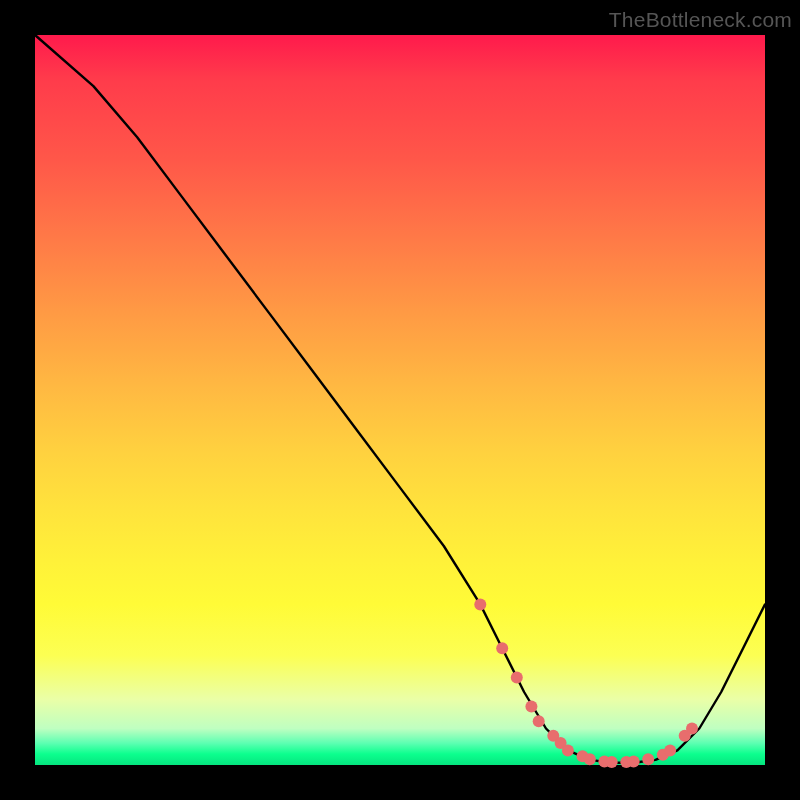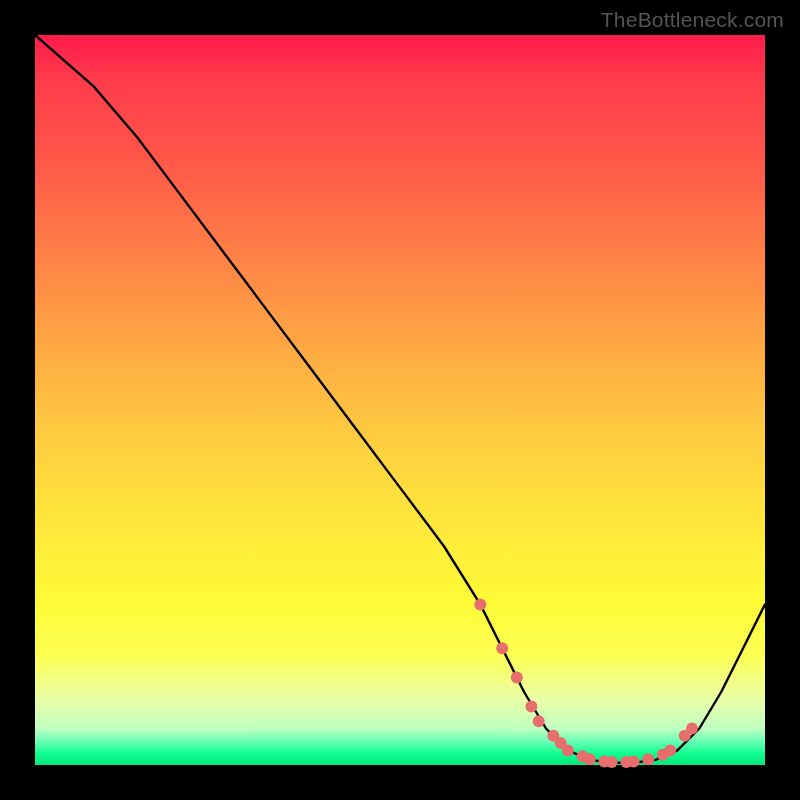--- a/index.html
+++ b/index.html
@@ -40,21 +40,21 @@
       #eaffa7 91%,
       #bfffc1 95%,
       #5dffb2 97%,
       #0cff8e 98.5%,
       #05e57f 100%
     );
   }
   .watermark {
     position: absolute;
     top: 8px;
-    right: 16px;
+    right: 8px;
     color: #555;
     font-size: 21px;
     font-weight: 400;
     letter-spacing: 0.2px;
     user-select: none;
     margin-left: 39px;
   }
   svg.overlay {
     position: absolute;
     left: 0;

